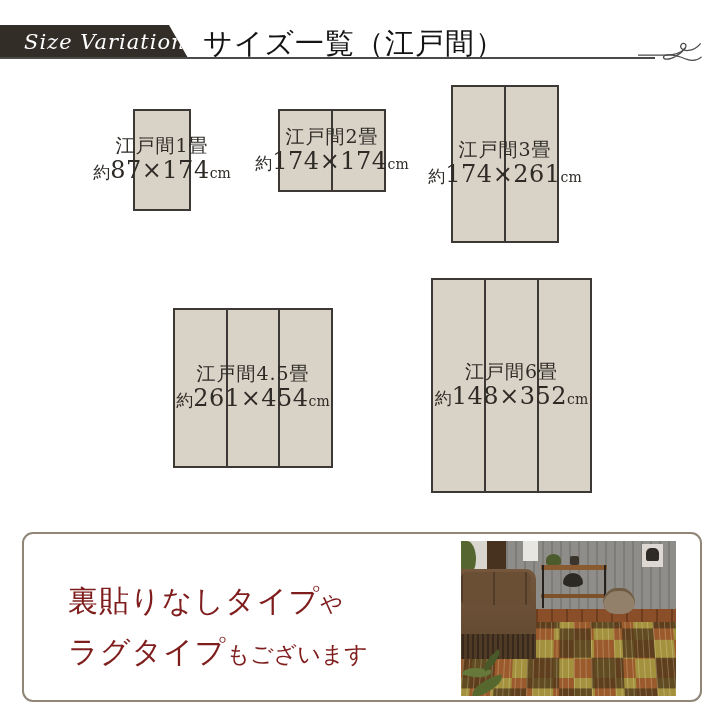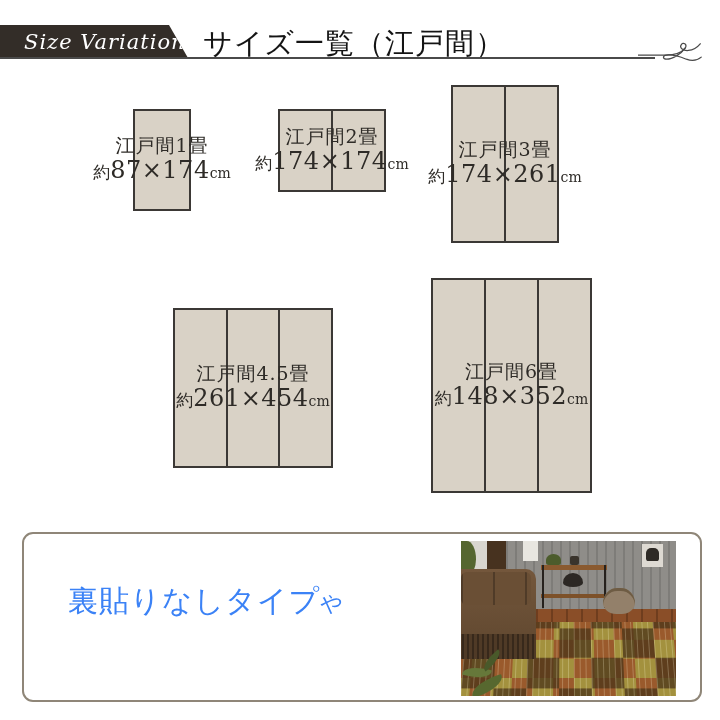--- a/index.html
+++ b/index.html
@@ -63,21 +63,21 @@
   .size-dims .approx{font-size:17px;}
   .size-dims .dims{font-size:24px;letter-spacing:0.5px;}
   .size-dims .unit{font-size:14px;}
 
   
   .footer-box{
     position:absolute;left:22px;top:532px;width:680px;height:170px;
     border:2px solid var(--footer-border);border-radius:11px;background:#fff;
   }
   .footer-text{
-    position:absolute;left:44px;top:44px;line-height:46px;color:#3b82f6;
+    position:absolute;left:44px;top:44px;line-height:46px;color:#7f1d1d;
     white-space:nowrap;
   }
   .footer-text .big{font-size:30px;letter-spacing:1px;}
   .footer-text .small1{font-size:22px;}
   .footer-text .small2{font-size:23px;}
 
   
   .photo{
     position:absolute;right:24px;top:7px;width:215px;height:155px;
     overflow:hidden;background:#8e8c88;
@@ -207,20 +207,21 @@
       </div>
     <div class="size-label">
       <div class="size-name">江戸間6畳</div>
       <div class="size-dims"><span class="approx">約</span><span class="dims">148×352</span><span class="unit">cm</span></div>
     </div>
   </div>
 
   <div class="footer-box">
     <div class="footer-text">
       <div><span class="big">裏貼りなしタイプ</span><span class="small1">や</span></div>
+      <div><span class="big">ラグタイプ</span><span class="small2">もございます</span></div>
     </div>
 
     <div class="photo">
       <div class="ph-wall"></div>
       <div class="ph-wall-light"></div>
       <div class="ph-wall-dark"></div>
       <div class="ph-floor"></div>
       <div class="ph-rug"></div>
       <div class="ph-shelf">
         <div class="board1"></div>

